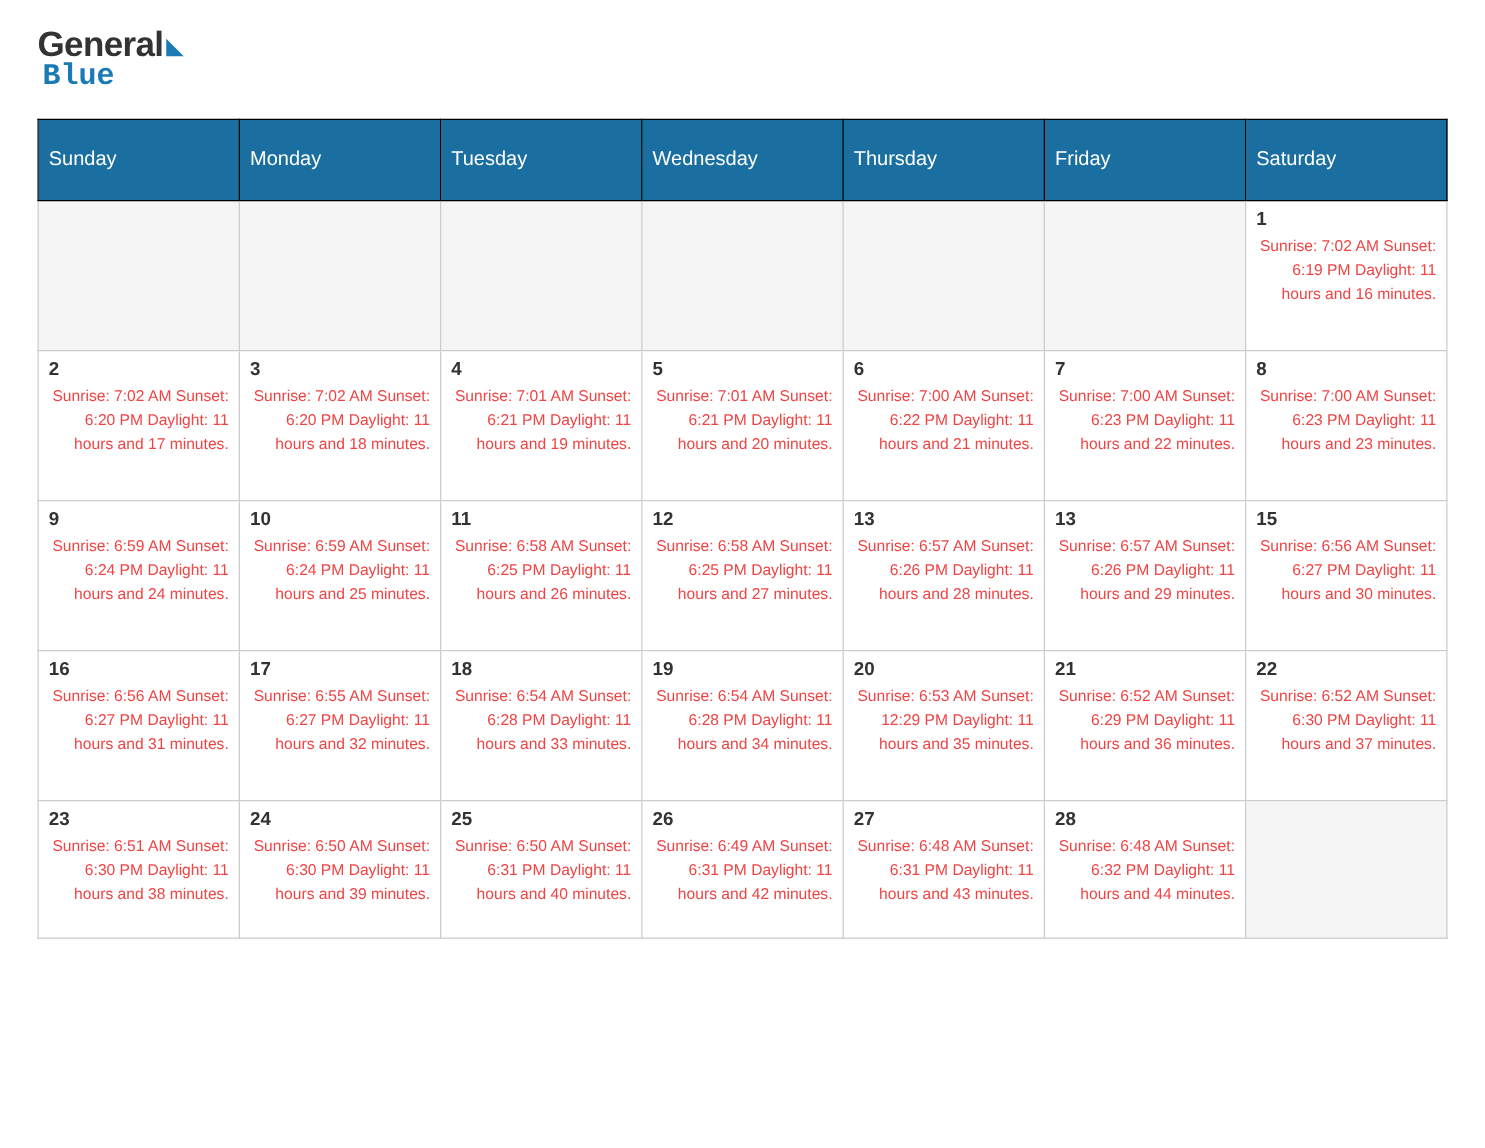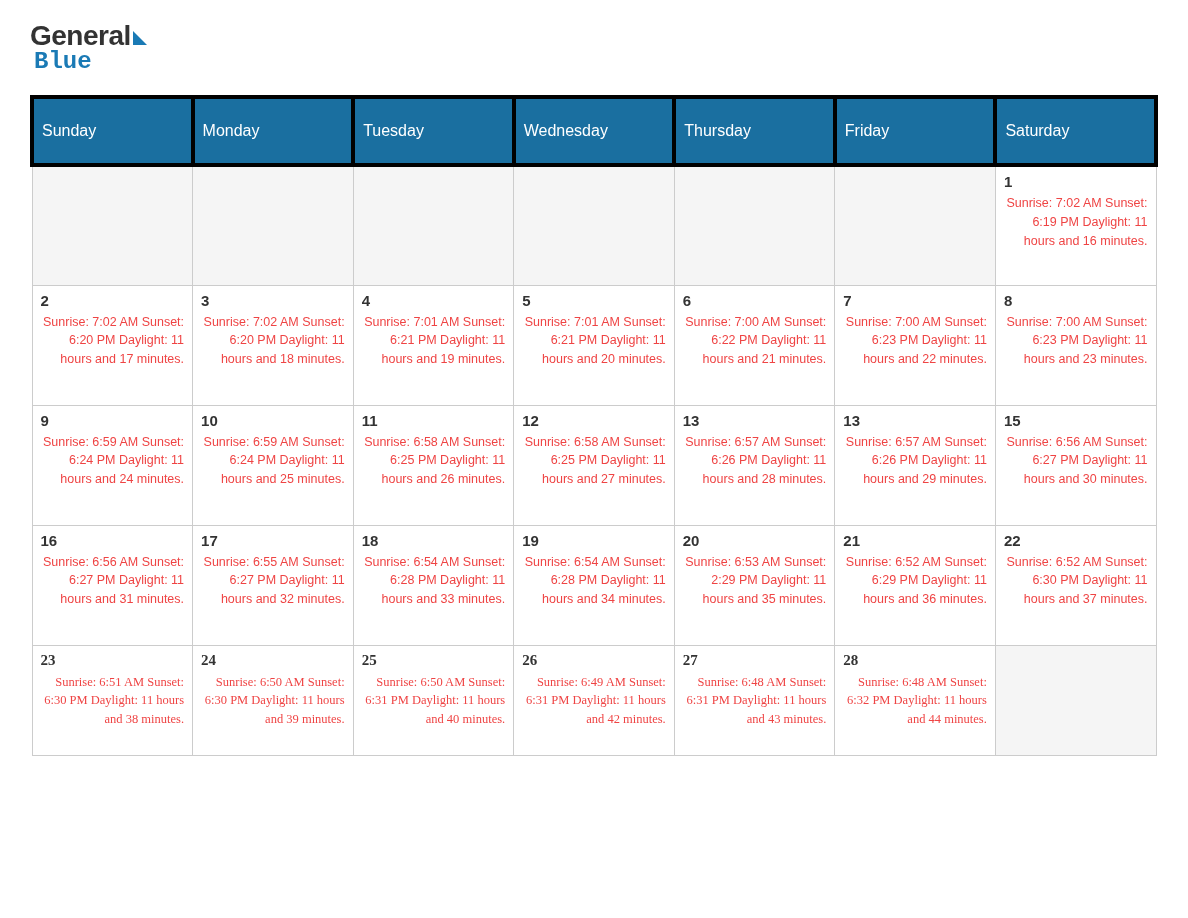--- a/index.html
+++ b/index.html
@@ -66,21 +66,21 @@
       width: 100%;
       border-collapse: collapse;
     }
     .calendar th {
       background-color: #1a6fa0;
       color: #fff;
       padding: 23px 8px;
       font-size: 16px;
       font-weight: normal;
       text-align: left;
-      border: 4px solid #000000;
+      border: 1px solid #000000;
     }
     .calendar td {
       border: 1px solid #ccc;
       vertical-align: top;
       padding: 6px 8px;
       width: calc(100% / 7);
       height: 120px;
       font-size: 13px;
       color: #333;
       background: #fff;
@@ -95,21 +95,20 @@
       display: block;
     }
     .day-info {
       font-size: 12.5px;
       line-height: 1.5;
       color: #ef4444;
       text-align: right;
     }
     .calendar tr:last-child td {
       height: 110px;
-      font-family: Liberation Serif, serif;
     }
   </style>
 </head>
 <body>
 
 <div class="header">
   <div class="logo">
     <div class="logo-top">
       <span class="logo-general">General</span>
       <div class="logo-arrow"></div>
@@ -273,21 +272,21 @@
         <td>
           <span class="day-number">19</span>
           <div class="day-info">Sunrise: 6:54 AM
 Sunset: 6:28 PM
 Daylight: 11 hours
 and 34 minutes.</div>
         </td>
         <td>
           <span class="day-number">20</span>
           <div class="day-info">Sunrise: 6:53 AM
-Sunset: 2:29 PM
+Sunset: 12:29 PM
 Daylight: 11 hours
 and 35 minutes.</div>
         </td>
         <td>
           <span class="day-number">21</span>
           <div class="day-info">Sunrise: 6:52 AM
 Sunset: 6:29 PM
 Daylight: 11 hours
 and 36 minutes.</div>
         </td>

